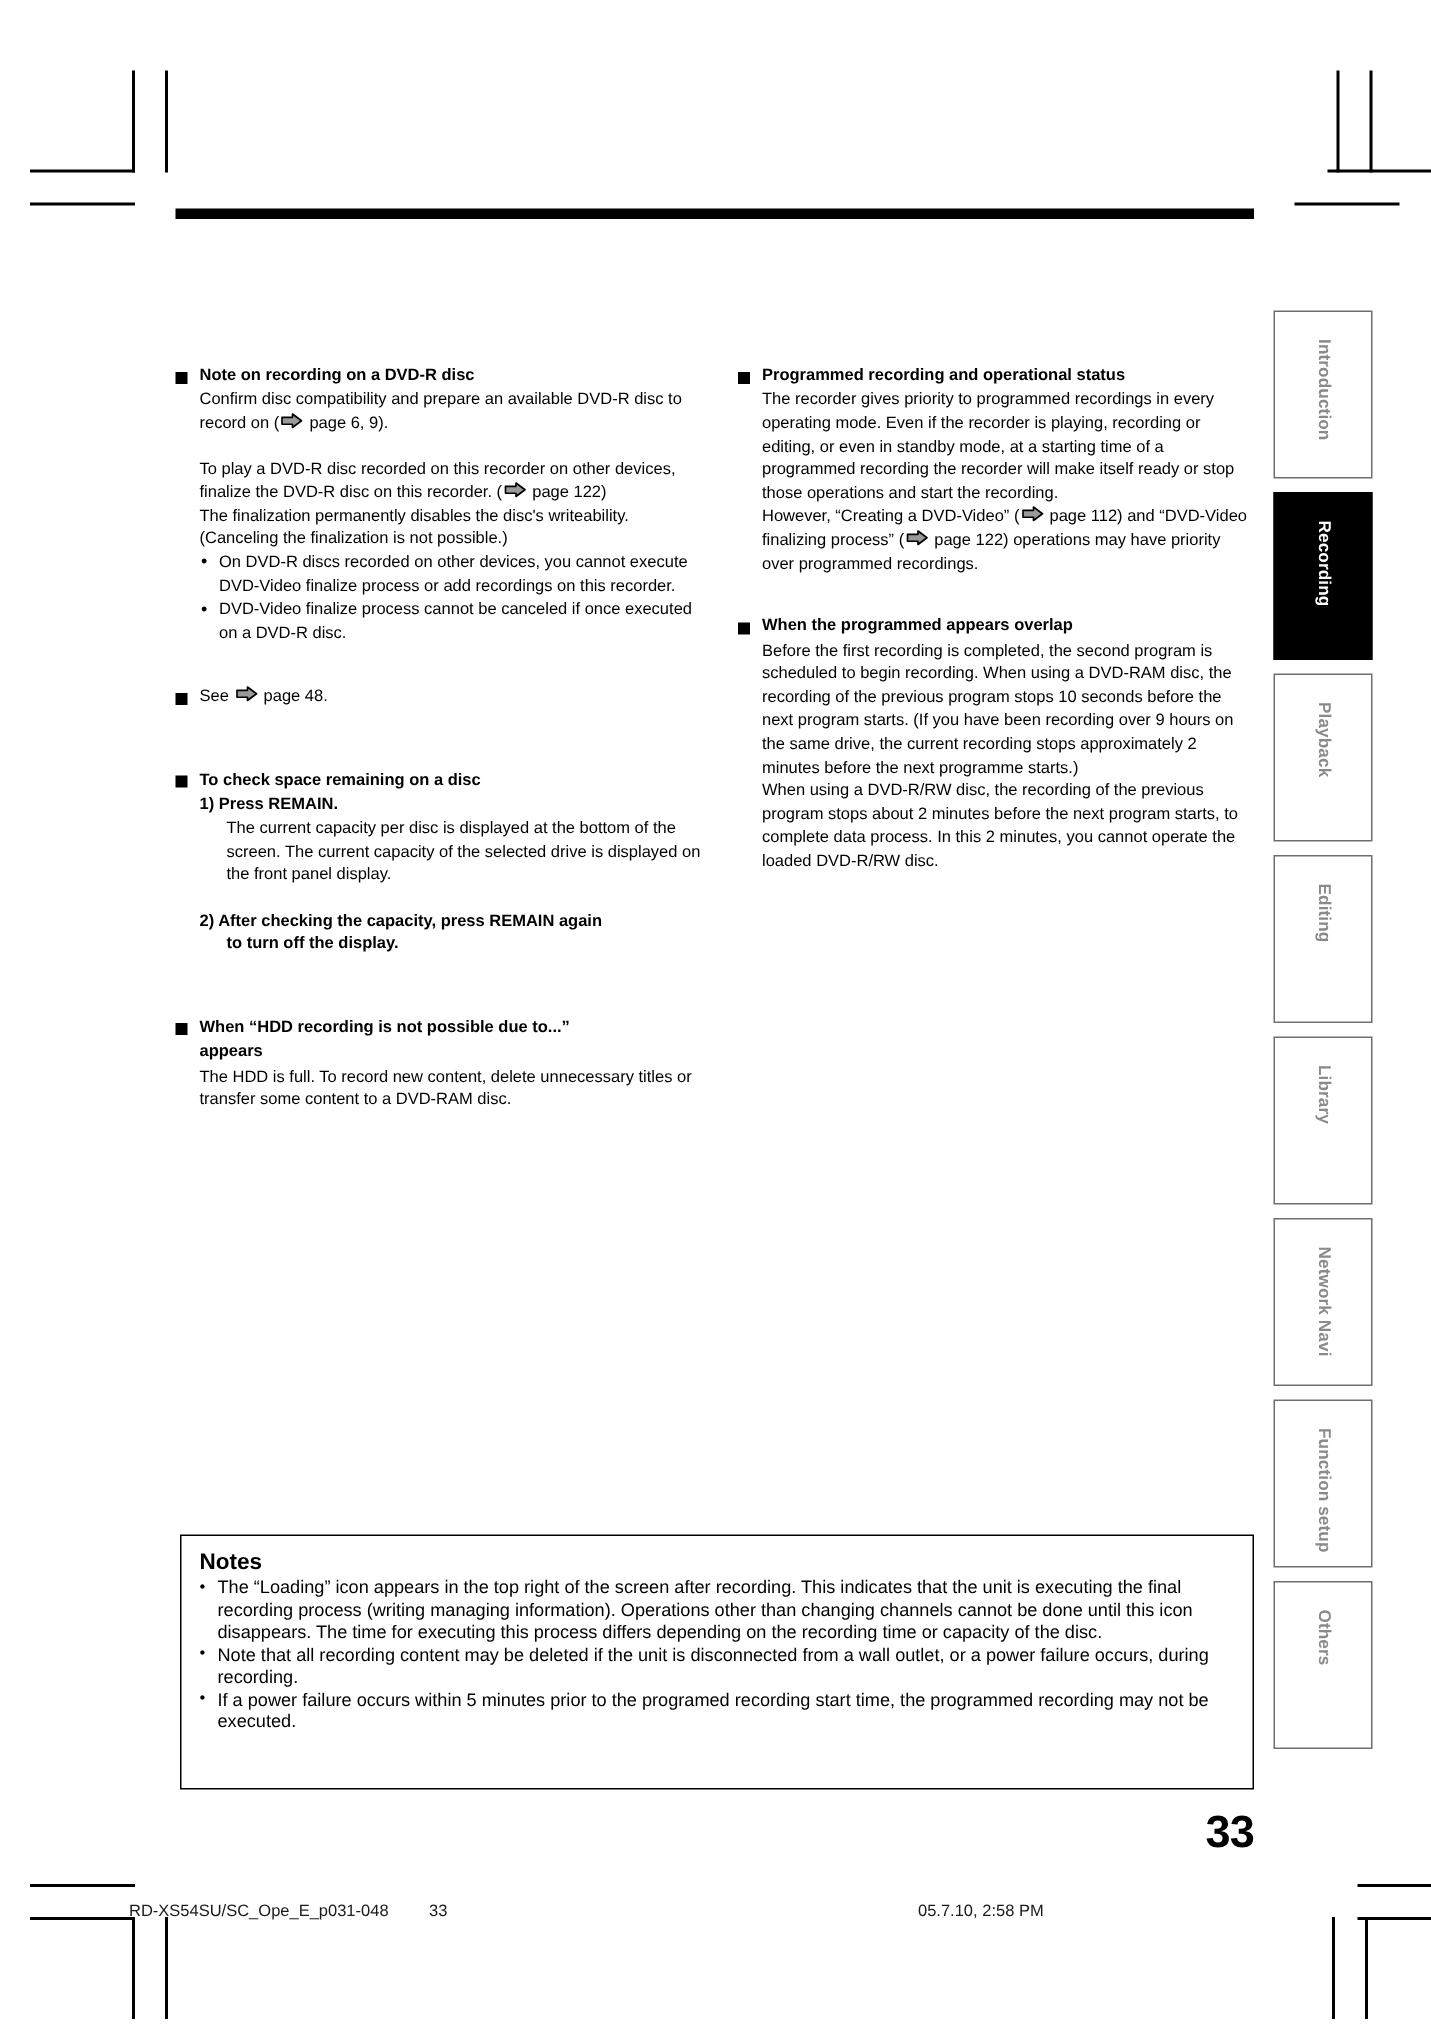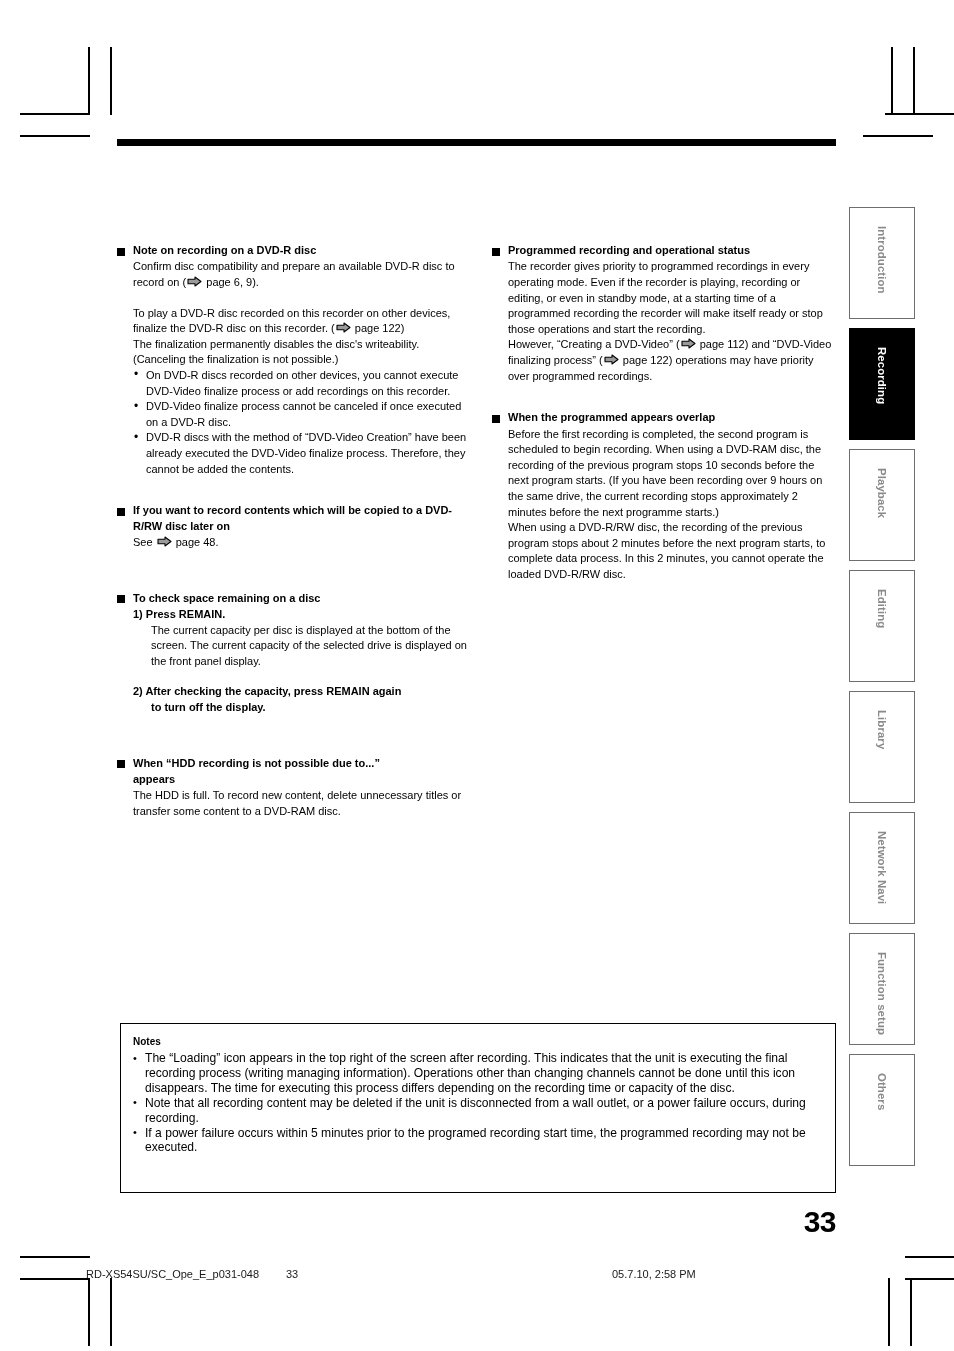--- a/index.html
+++ b/index.html
@@ -105,21 +105,21 @@
   
   #notes-box {
     position: absolute;
     left: 120px; top: 1023px;
     width: 716px; height: 170px;
     border: 1.6px solid #000;
     padding: 10px 12px 8px 12px;
   }
   #notes-title {
     font-weight: bold;
-    font-size: 10px;
+    font-size: 15px;
     line-height: 15px;
     margin-bottom: 2px;
   }
   ul.notes-list {
     margin: 0; padding: 0; list-style: none;
   }
   ul.notes-list > li {
     position: relative;
     padding-left: 12px;
     font-size: 12.1px;
@@ -228,30 +228,28 @@
       <div class="body-text">
         <span>To play a DVD-R disc recorded on this recorder on other devices, finalize the DVD-R disc on this recorder. (</span><span class="arrow"><svg width="15" height="11" viewBox="0 0 15 11">
               <path d="M1 3.2 L8 3.2 L8 1 L14 5.5 L8 10 L8 7.8 L1 7.8 Z" fill="#9a9a9a" stroke="#000" stroke-width="1.1" stroke-linejoin="round"></path>
             </svg></span><span> page 122)</span>
       </div>
       <div class="body-text">The finalization permanently disables the disc's writeability. (Canceling the finalization is not possible.)</div>
 
       <ul class="dots">
         <li>On DVD-R discs recorded on other devices, you cannot execute DVD-Video finalize process or add recordings on this recorder.</li>
         <li>DVD-Video finalize process cannot be canceled if once executed on a DVD-R disc.</li>
-        <li>DVD-R discs with the method of “DVD-Video Creation” have been already executed the DVD-Video finalize process. Therefore, they cannot be added the contents.</li>
       </ul>
     </div>
 
     <div class="spacer-md"></div>
 
     <div class="section">
       <div class="sec-head">
         <span class="sq"></span>
-        <span>If you want to record contents which will be copied to a DVD-R/RW disc later on</span>
       </div>
       <div class="body-text">
         <span>See </span><span class="arrow"><svg width="15" height="11" viewBox="0 0 15 11">
               <path d="M1 3.2 L8 3.2 L8 1 L14 5.5 L8 10 L8 7.8 L1 7.8 Z" fill="#9a9a9a" stroke="#000" stroke-width="1.1" stroke-linejoin="round"></path>
             </svg></span><span> page 48.</span>
       </div>
     </div>
 
     <div class="spacer-lg"></div>
 

